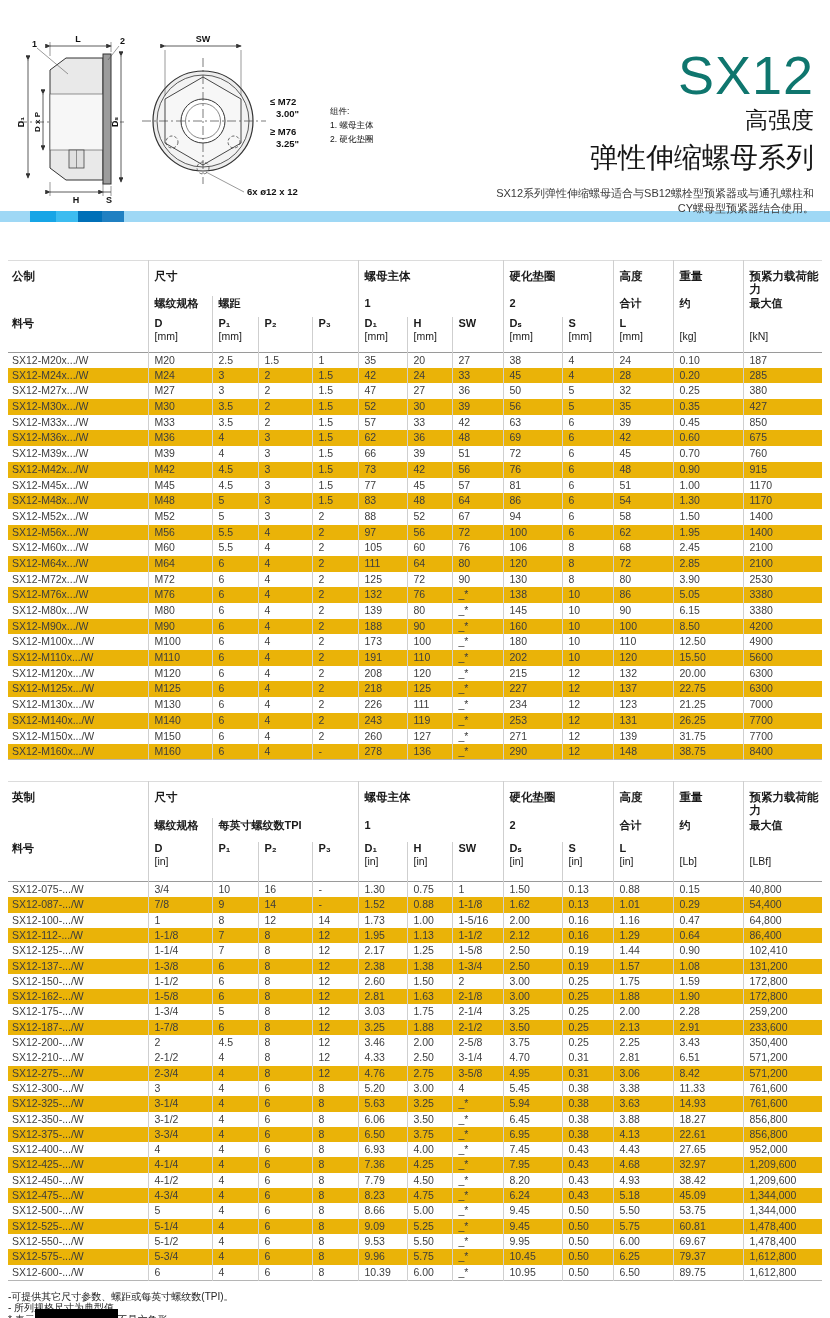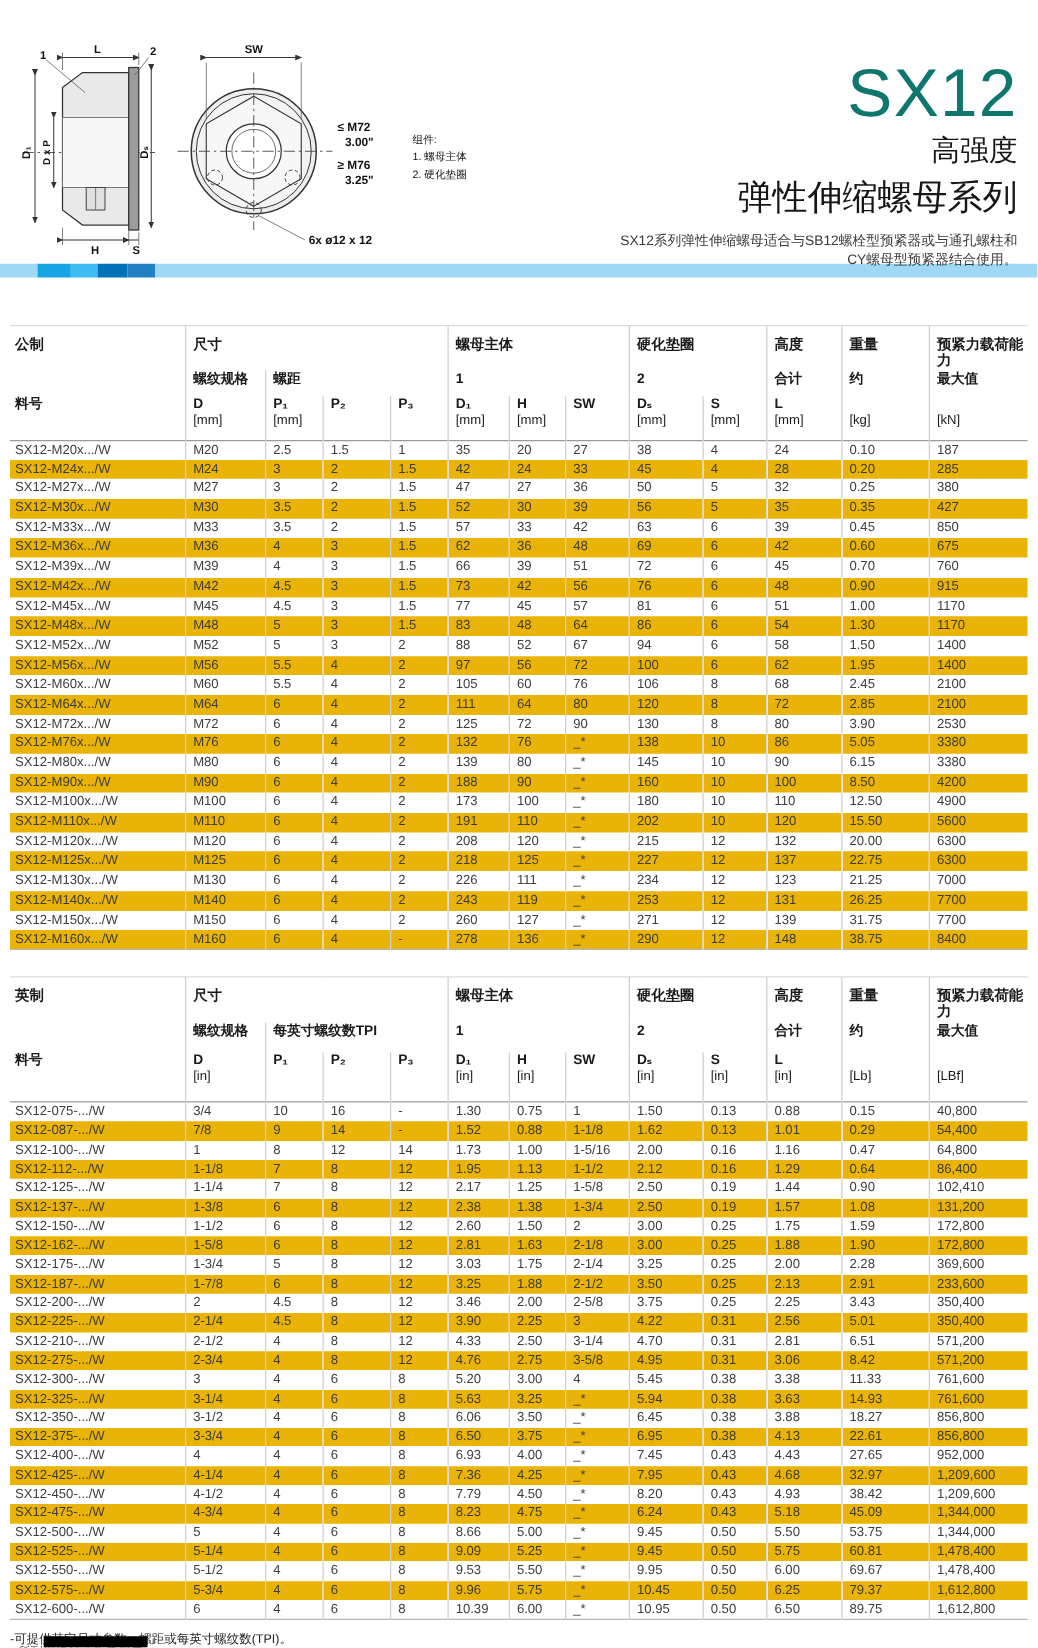--- a/index.html
+++ b/index.html
@@ -855,21 +855,21 @@
           <td>5</td>
           <td>8</td>
           <td>12</td>
           <td>3.03</td>
           <td>1.75</td>
           <td>2-1/4</td>
           <td>3.25</td>
           <td>0.25</td>
           <td>2.00</td>
           <td>2.28</td>
-          <td>369,600</td>
+          <td>259,200</td>
         </tr>
         <tr class="alt">
           <td>SX12-187-.../W</td>
           <td>1-7/8</td>
           <td>6</td>
           <td>8</td>
           <td>12</td>
           <td>3.25</td>
           <td>1.88</td>
           <td>2-1/2</td>
@@ -887,35 +887,20 @@
           <td>12</td>
           <td>3.46</td>
           <td>2.00</td>
           <td>2-5/8</td>
           <td>3.75</td>
           <td>0.25</td>
           <td>2.25</td>
           <td>3.43</td>
           <td>350,400</td>
         </tr>
-        <tr class="alt">
-          <td>SX12-225-.../W</td>
-          <td>2-1/4</td>
-          <td>4.5</td>
-          <td>8</td>
-          <td>12</td>
-          <td>3.90</td>
-          <td>2.25</td>
-          <td>3</td>
-          <td>4.22</td>
-          <td>0.31</td>
-          <td>2.56</td>
-          <td>5.01</td>
-          <td>350,400</td>
-        </tr>
         <tr>
           <td>SX12-210-.../W</td>
           <td>2-1/2</td>
           <td>4</td>
           <td>8</td>
           <td>12</td>
           <td>4.33</td>
           <td>2.50</td>
           <td>3-1/4</td>
           <td>4.70</td>

